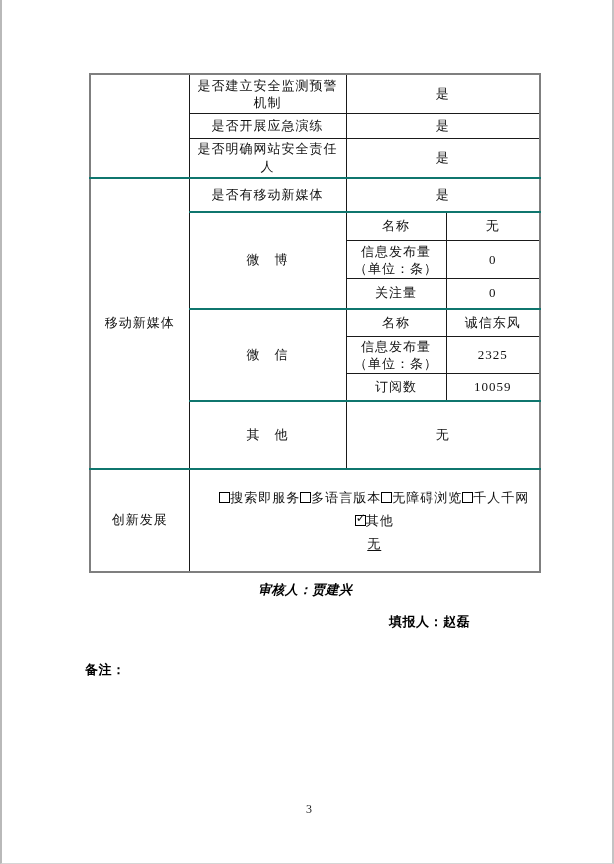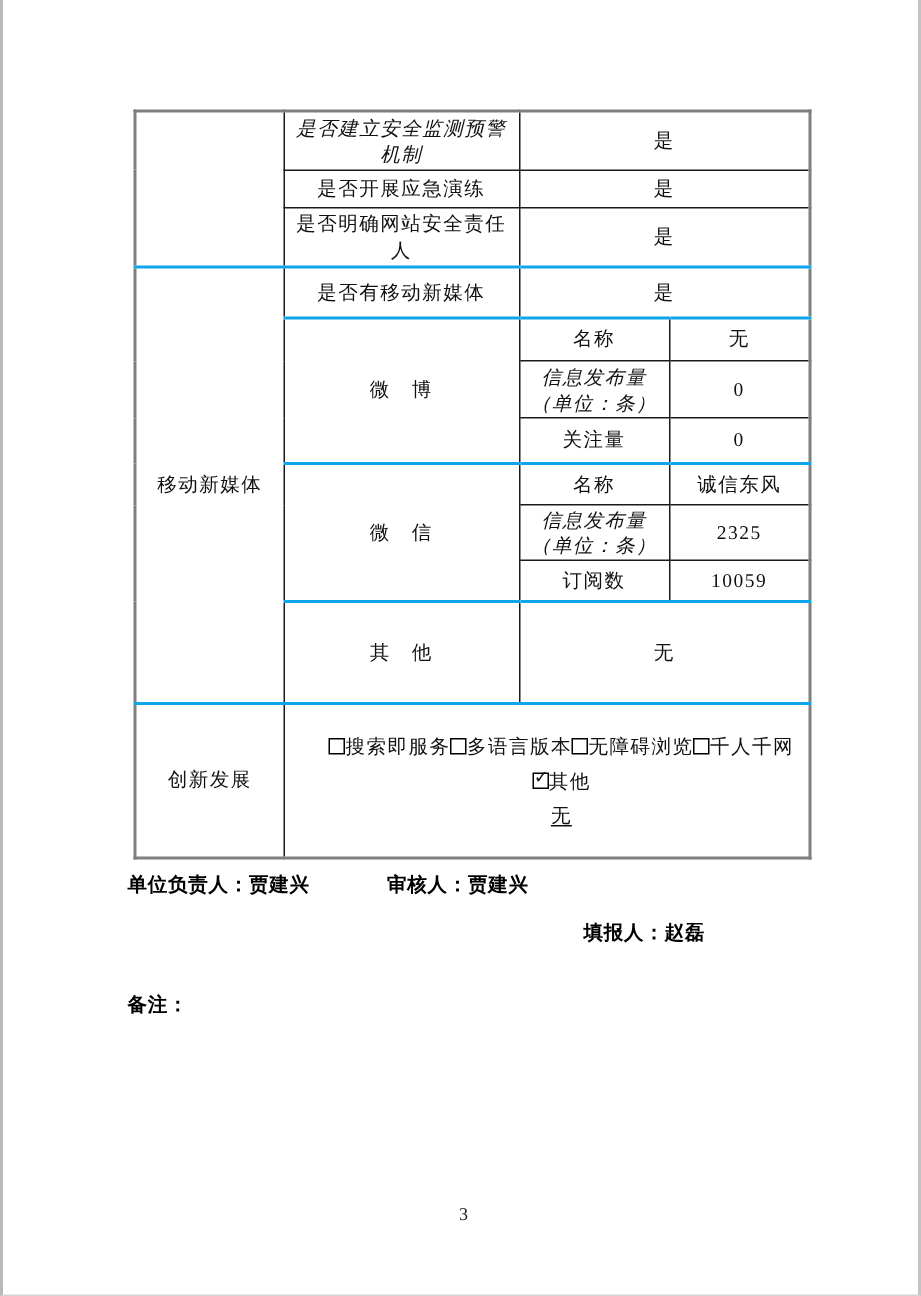--- a/index.html
+++ b/index.html
@@ -29,22 +29,22 @@
   }
   table.report td {
     border: 1px solid #1a1a1a;
     font-size: 13px;
     letter-spacing: 1px;
     text-align: center;
     vertical-align: middle;
     color: #111;
     padding: 1px 2px;
   }
-  tr.sec > td { border-top: 2px solid #0ea5e9; }
-  td.pre { white-space: pre-line; line-height: 17px; font-style: italic; }
+  tr.sec > td { border-top: 2px solid #0f766e; }
+  td.pre { white-space: pre-line; line-height: 17px; }
   tr.r1  { height: 39px; }
   tr.r2  { height: 25px; }
   tr.r3  { height: 22px; font-family: Liberation Mono, monospace; }
   tr.r4  { height: 34px; }
   tr.r5  { height: 29px; }
   tr.r6  { height: 38px; }
   tr.r7  { height: 30px; }
   tr.r8  { height: 28px; }
   tr.r9  { height: 37px; }
   tr.r10 { height: 27px; }
@@ -70,21 +70,21 @@
   .cb-box[data-checked="true"] .cb-mark { display: block; }
   .innov-other { text-decoration: underline; text-underline-offset: 2px; }
 
   
   .f-item {
     position: absolute;
     font-size: 13px; font-weight: bold; letter-spacing: 0.5px;
     white-space: nowrap;
   }
   .pos-unit     { left: 83px;  top: 581px; }
-  .pos-reviewer { left: 256px; top: 581px; }
+  .pos-reviewer { left: 256px; top: 581px; font-style: italic; }
   .pos-filler   { left: 387px; top: 613px; }
   .pos-phone    { left: 83px;  top: 621px; }
   .pos-date     { left: 377px; top: 621px; }
   .pos-remarks  { left: 83px;  top: 661px; }
 
   .page-num {
     position: absolute; left: 0; top: 802px; width: 614px;
     text-align: center; font-size: 12px; color: #222;
   }
 </style>
@@ -162,19 +162,18 @@
         <td colspan="3" class="innov-cell">
           <div class="innov-content">
             <span class="cb-item"><span class="cb-box" data-checked="false"></span><span>搜索即服务</span></span><span class="cb-item"><span class="cb-box" data-checked="false"></span><span>多语言版本</span></span><span class="cb-item"><span class="cb-box" data-checked="false"></span><span>无障碍浏览</span></span><span class="cb-item"><span class="cb-box" data-checked="false"></span><span>千人千网</span></span><span class="cb-item"><span class="cb-box" data-checked="true"><span class="cb-mark">✓</span></span><span>其他</span></span>
             <div class="innov-other">无</div>
           </div>
         </td>
       </tr>
     </tbody>
   </table>
 
-  <div class="f-item pos-unit"><span>单位负责人：</span><span>贾建兴</span></div>
   <div class="f-item pos-reviewer"><span>审核人：</span><span>贾建兴</span></div>
   <div class="f-item pos-filler"><span>填报人：</span><span>赵磊</span></div>
   <div class="f-item pos-remarks"><span>备注：</span></div>
 
   <div class="page-num">3</div>
 </div>
 
 </body></html>

